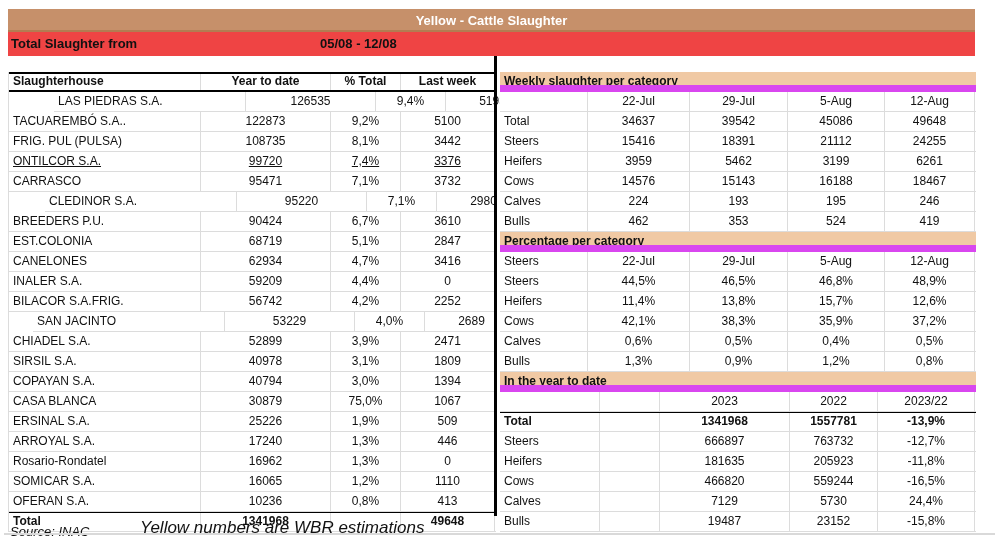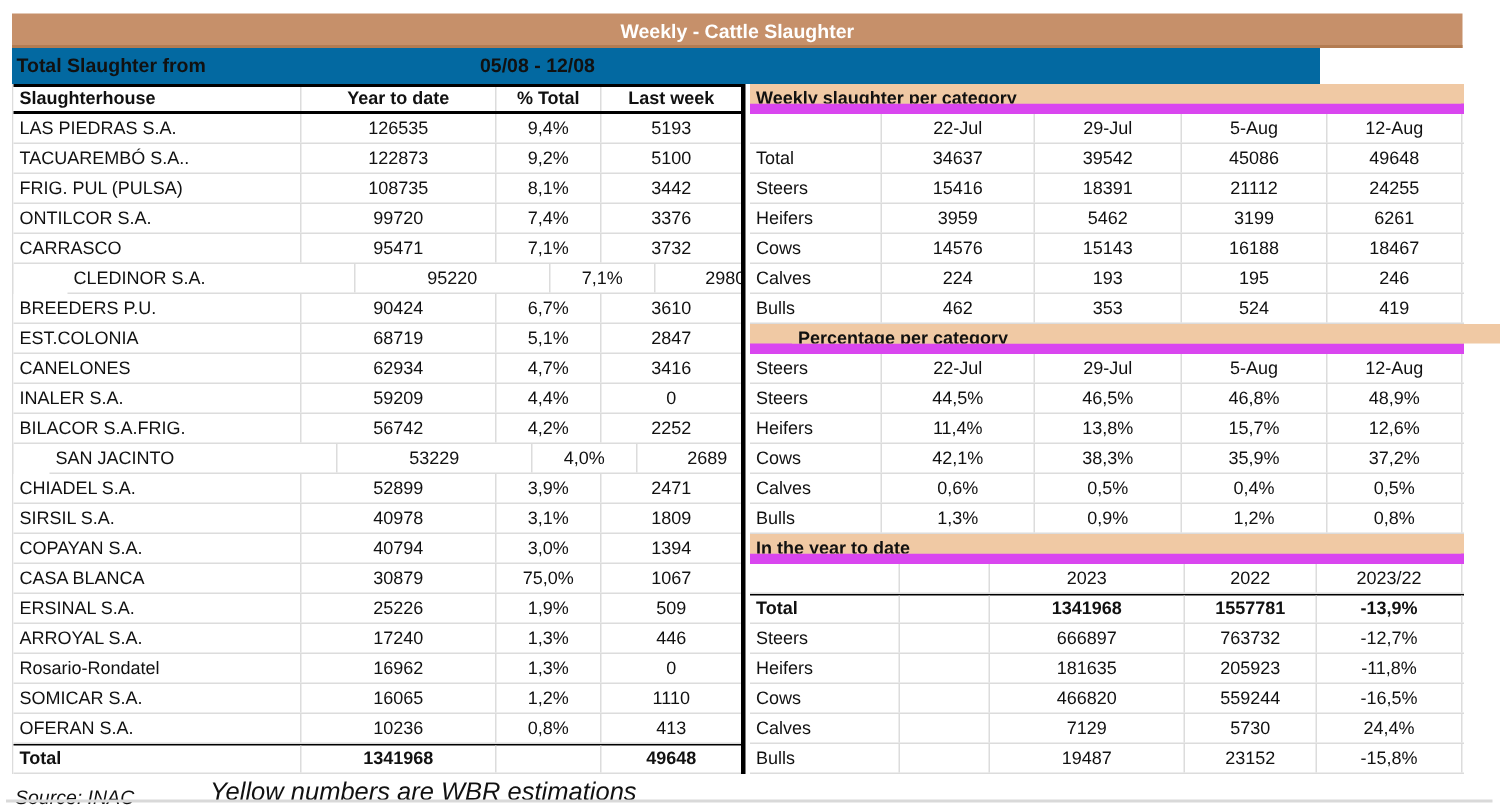--- a/index.html
+++ b/index.html
@@ -2,24 +2,24 @@
 <html><head>
 <meta charset="utf-8">
 <style>
   html,body{margin:0;padding:0;background:#ffffff;}
   .page{position:relative;width:1000px;height:541px;background:#ffffff;
         font-family:"Liberation Sans",sans-serif;font-size:12px;color:#111;overflow:hidden;}
   .abs{position:absolute;box-sizing:border-box;}
   .title-bar{left:8px;top:9px;width:967px;height:23px;background:#c6906a;
              color:#ffffff;font-weight:bold;font-size:13px;line-height:23px;text-align:center;
              border-bottom:2px solid #b37c52;}
-  .sub-band{left:8px;top:32px;width:872px;height:24px;background:#0369a1;}
+  .sub-band{left:8px;top:32px;width:967px;height:24px;background:#ef4444;}
   .sub-label{position:absolute;left:3px;top:0;height:24px;line-height:24px;font-weight:bold;font-size:13px;}
   .sub-period{position:absolute;left:312px;top:0;height:24px;line-height:24px;font-weight:bold;font-size:13px;}
-  .tbl{position:absolute;top:56px;background:#fff;border-left:1px solid #dcdcdc;}
+  .tbl{position:absolute;top:72px;background:#fff;border-left:1px solid #dcdcdc;}
   .tbl-left{left:8px;width:487px;}
   .tbl-right{left:500px;width:476px;border-left:none;}
   .row{display:grid;height:20px;line-height:19px;border-bottom:1px solid #dcdcdc;
        box-sizing:border-box;background:#fff;}
   .cell{border-right:1px solid #dcdcdc;text-align:center;white-space:nowrap;overflow:hidden;
         box-sizing:border-box;}
   .cell.name{text-align:left;padding-left:4px;}
   .row.hdr{font-weight:bold;border-top:2px solid #000;border-bottom:2px solid #000;line-height:15px;}
   .row.total{font-weight:bold;border-top:1px solid #000;line-height:17px;}
   .row.band{background:#f0c9a4;font-weight:bold;text-align:center;border-bottom:7px solid #d946ef;}
@@ -28,54 +28,54 @@
   .footer-src{left:10px;top:524px;font-style:italic;font-size:13px;}
   .footer-note{left:140px;top:518px;font-style:italic;font-size:17px;}
   .bottom-line{left:4px;top:533px;width:991px;height:2px;background:#d9d9d9;}
 </style>
 </head>
 <body>
 
 <div class="page">
 
   <div class="abs title-bar">
-    <span>Weekly - Cattle Slaughter</span>
+    <span>Yellow - Cattle Slaughter</span>
   </div>
 
   <div class="abs sub-band">
     <span class="sub-label">Total Slaughter from</span>
     <span class="sub-period">05/08 - 12/08</span>
   </div>
 
   <div class="tbl tbl-left" id="left-table">
       <div class="row hdr" style="grid-template-columns: 192px 130px 70px 94px;">
         <div class="cell name">Slaughterhouse</div>
         <div class="cell">Year to date</div>
         <div class="cell">% Total</div>
         <div class="cell">Last week</div>
       </div>
-      <div class="row" style="grid-template-columns: 192px 130px 70px 94px;">
+      <div class="row" style="grid-template-columns: 192px 130px 70px 94px; margin-left: 45px;">
         <div class="cell name">LAS PIEDRAS S.A.</div>
         <div class="cell">126535</div>
         <div class="cell">9,4%</div>
         <div class="cell">5193</div>
       </div>
       <div class="row" style="grid-template-columns: 192px 130px 70px 94px;">
         <div class="cell name">TACUAREMBÓ S.A..</div>
         <div class="cell">122873</div>
         <div class="cell">9,2%</div>
         <div class="cell">5100</div>
       </div>
       <div class="row" style="grid-template-columns: 192px 130px 70px 94px;">
         <div class="cell name">FRIG. PUL (PULSA)</div>
         <div class="cell">108735</div>
         <div class="cell">8,1%</div>
         <div class="cell">3442</div>
       </div>
-      <div class="row" style="grid-template-columns: 192px 130px 70px 94px;">
+      <div class="row" style="grid-template-columns: 192px 130px 70px 94px; text-decoration: underline;">
         <div class="cell name">ONTILCOR S.A.</div>
         <div class="cell">99720</div>
         <div class="cell">7,4%</div>
         <div class="cell">3376</div>
       </div>
       <div class="row" style="grid-template-columns: 192px 130px 70px 94px;">
         <div class="cell name">CARRASCO</div>
         <div class="cell">95471</div>
         <div class="cell">7,1%</div>
         <div class="cell">3732</div>
@@ -232,21 +232,21 @@
         <div class="cell">195</div>
         <div class="cell">246</div>
       </div>
       <div class="row" style="grid-template-columns: 88px 102px 98px 97px 90px;">
         <div class="cell name">Bulls</div>
         <div class="cell">462</div>
         <div class="cell">353</div>
         <div class="cell">524</div>
         <div class="cell">419</div>
       </div>
-      <div class="row band" style="grid-template-columns: 474px; padding-left: 28px;">
+      <div class="row band" style="grid-template-columns: 474px;">
         <div class="cell name">Percentage per category</div>
       </div>
       <div class="row" style="grid-template-columns: 88px 102px 98px 97px 90px;">
         <div class="cell name">Steers</div>
         <div class="cell">22-Jul</div>
         <div class="cell">29-Jul</div>
         <div class="cell">5-Aug</div>
         <div class="cell">12-Aug</div>
       </div>
       <div class="row" style="grid-template-columns: 88px 102px 98px 97px 90px;">

